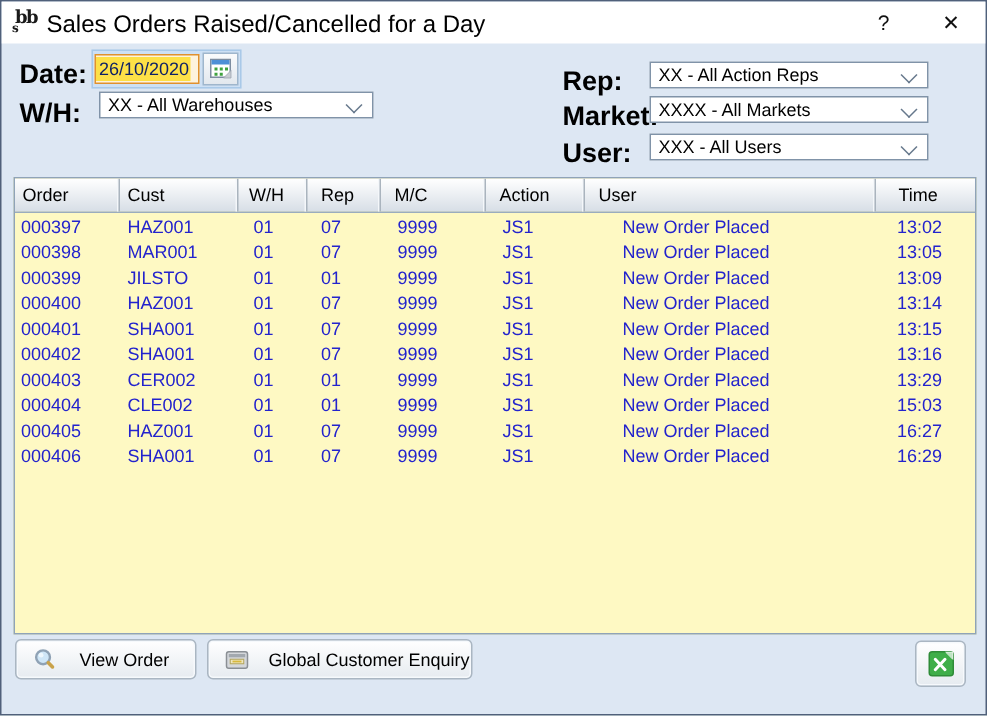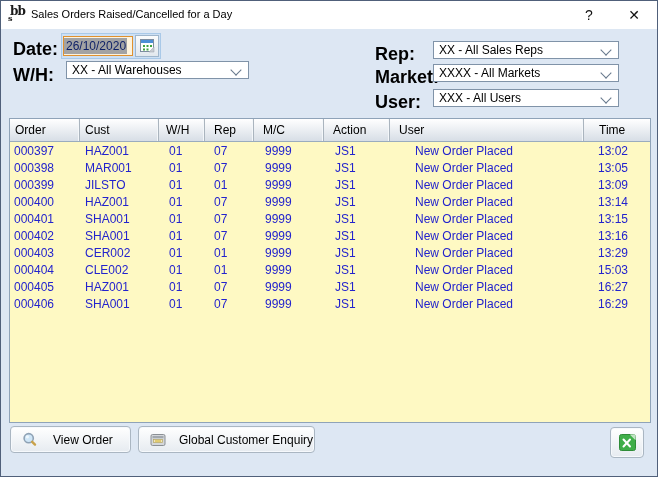--- a/index.html
+++ b/index.html
@@ -2,29 +2,29 @@
 <html><head>
 <meta charset="utf-8">
 <style>
   html,body{margin:0;padding:0;background:#9fb4c8;font-family:"Liberation Sans",sans-serif;}
   .window{position:relative;width:658px;height:477px;background:#dde7f3;border:1px solid #50607a;box-sizing:border-box;overflow:hidden;}
   
   .titlebar{position:absolute;top:0;left:0;right:0;height:28px;background:#ffffff;}
   .app-icon{position:absolute;left:7px;top:5px;width:18px;height:17px;}
   .app-icon .bb{position:absolute;left:2px;top:-2px;font-weight:bold;font-size:12px;letter-spacing:-1px;color:#1a1a1a;font-family:"DejaVu Serif",serif;}
   .app-icon .s{position:absolute;left:0px;top:7px;font-size:8px;font-weight:bold;color:#1a1a1a;font-family:"DejaVu Serif",serif;}
-  .title{position:absolute;left:30px;top:7px;font-size:11px;color:#000;}
+  .title{position:absolute;left:30px;top:7px;font-size:16px;color:#000;}
   .cap-btn{position:absolute;top:0;height:28px;display:flex;align-items:center;justify-content:center;color:#111;cursor:default;}
   .help-btn{right:48px;width:40px;font-size:14px;}
   .close-btn{right:2px;width:42px;font-size:14px;}
   
   .lbl{position:absolute;font-size:18px;font-weight:bold;color:#000;}
   .date-group{position:absolute;left:60px;top:32px;display:flex;align-items:center;background:#cde0f4;border:1px solid #a9c9e8;padding:1px;}
   .date-input{width:68px;height:18px;border:1px solid #e0912e;background:#fdf3dd;font-size:12px;display:flex;align-items:center;box-sizing:content-box;}
-  .date-sel{background:#a3a3a3;color:#0d1f66;padding:1px 1px 1px 2px;}
+  .date-sel{background:#fde047;color:#0d1f66;padding:1px 1px 1px 2px;}
   .cal-btn{width:22px;height:20px;margin-left:2px;border:1px solid #9fb6cc;background:linear-gradient(#fafbfc,#e2e8ee);display:flex;align-items:center;justify-content:center;}
   .combo{position:absolute;height:18px;background:#ffffff;border:1px solid #8093a8;font-size:12px;color:#000;display:flex;align-items:center;padding-left:5px;box-sizing:border-box;}
   .chev{position:absolute;right:8px;top:4px;width:7px;height:7px;border-right:1.4px solid #66788c;border-bottom:1.4px solid #66788c;transform:rotate(45deg);}
   
   .tablebox{position:absolute;left:8px;top:117px;width:642px;height:305px;background:#fef9c3;border:1px solid #8fa3b8;box-sizing:border-box;overflow:hidden;}
   .thead,.trow{display:grid;grid-template-columns:70px 79px 46px 49px 70px 66px 194px 1fr;}
   .thead{height:22px;background:linear-gradient(#ffffff,#d7dee6);border-bottom:1px solid #9aacbe;font-size:12px;color:#000;}
   .thead .tcell{display:flex;align-items:center;border-right:1px solid #aab4be;box-shadow:inset -1px 0 0 #f4f7fa;height:100%;box-sizing:border-box;}
   .thead .tcell:last-child{border-right:none;box-shadow:none;}
   .trow{height:17px;align-items:center;font-size:12px;color:#2323cd;}
@@ -82,21 +82,21 @@
   </div>
 
   <div class="lbl" style="left:12px;top:64px;">W/H:</div>
   <div class="combo" style="left:65px;top:60px;width:183px;">
     <span>XX - All Warehouses</span>
     <span class="chev"></span>
   </div>
 
   <div class="lbl" style="left:374px;top:43px;">Rep:</div>
   <div class="combo" style="left:432px;top:40px;width:186px;">
-    <span>XX - All Sales Reps</span>
+    <span>XX - All Action Reps</span>
     <span class="chev"></span>
   </div>
 
   <div class="lbl" style="left:374px;top:66px;">Market:</div>
   <div class="combo" style="left:432px;top:63px;width:186px;">
     <span>XXXX - All Markets</span>
     <span class="chev"></span>
   </div>
 
   <div class="lbl" style="left:374px;top:91px;">User:</div>

